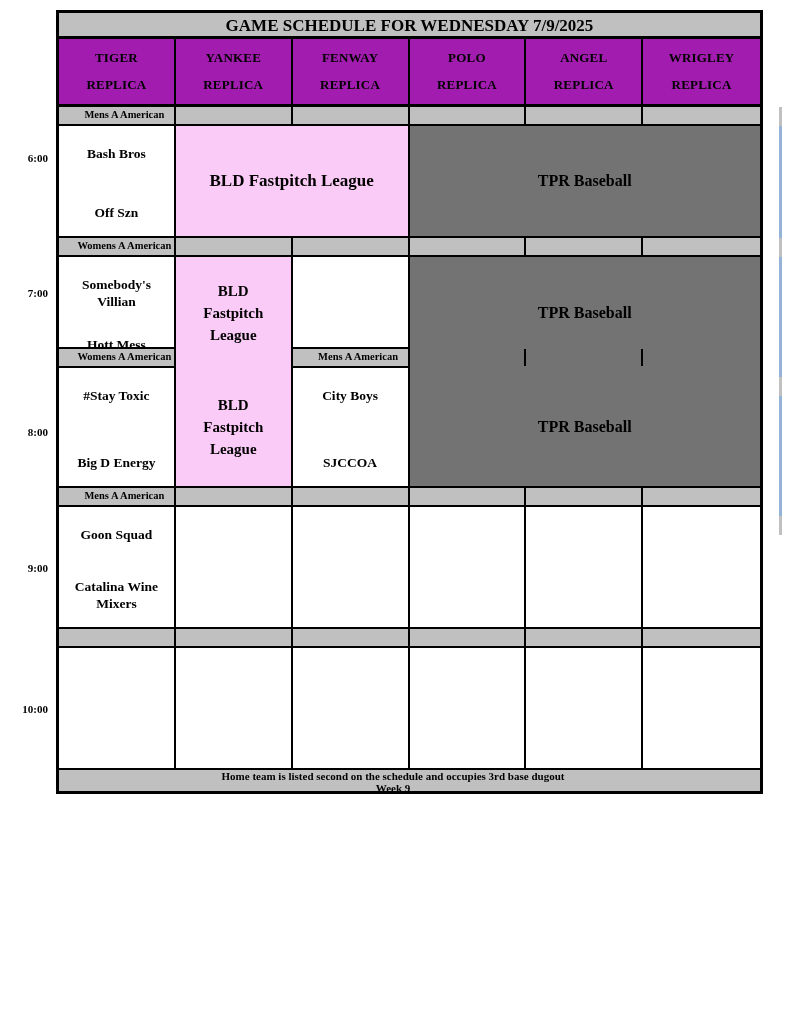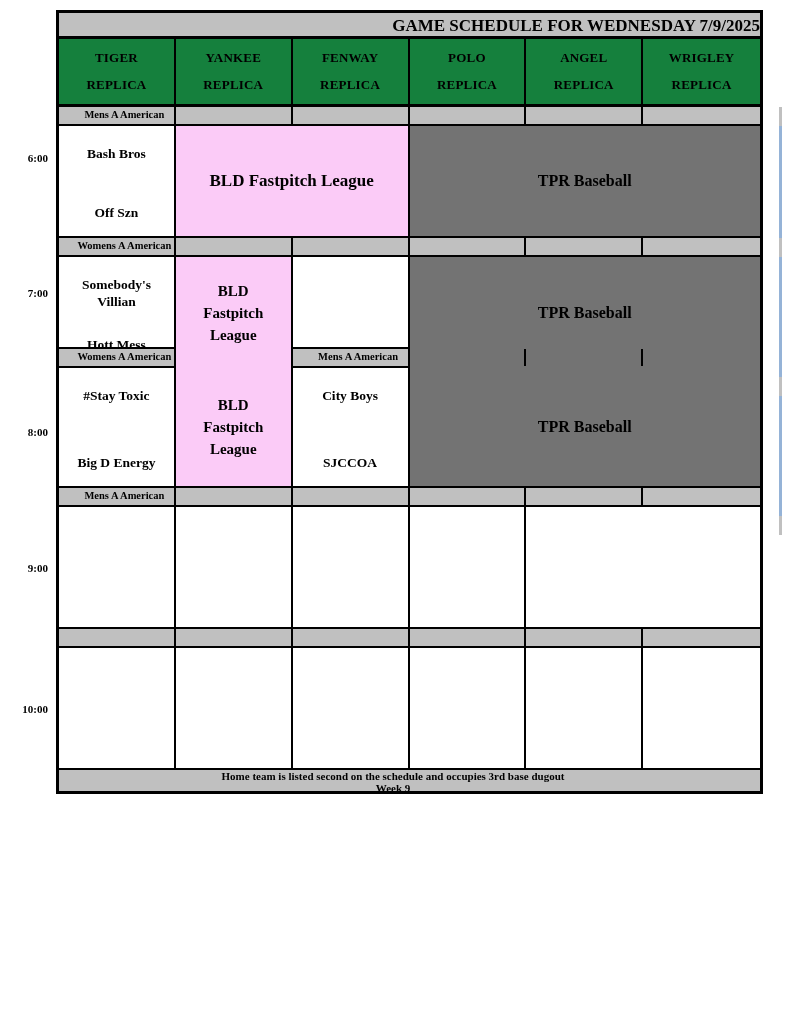--- a/index.html
+++ b/index.html
@@ -15,24 +15,24 @@
     position:absolute; left:56px; top:10px; width:707px;
     border:3px solid #000; background:#fff;
   }
   .row { display:grid; grid-template-columns:repeat(6,1fr); border-bottom:2px solid #000; }
   .row:last-child { border-bottom:none; }
   .cell { border-right:2px solid #000; min-width:0; }
   .cell:last-child { border-right:none; }
 
   .title-row {
     display:block; height:26px; background:#C0C0C0;
-    text-align:right; font-weight:bold; font-size:17px; line-height:25px;
+    text-align:center; font-weight:bold; font-size:17px; line-height:25px;
     border-bottom:3px solid #000;
   }
-  .header-row { height:68px; background:#15803d; border-bottom:3px solid #000; }
+  .header-row { height:68px; background:#a21caf; border-bottom:3px solid #000; }
   .header-cell {
     display:flex; flex-direction:column; align-items:center; justify-content:center;
     gap:11px; font-weight:bold; font-size:13px; letter-spacing:0.2px;
   }
   .banner-row { height:19px; background:#C0C0C0; }
   .banner-cell {
     font-weight:bold; font-size:10.5px; text-align:center; line-height:16px;
     overflow:hidden; white-space:nowrap;padding-left:16px;
   }
   .game-row { background:#fff; }
@@ -192,20 +192,24 @@
     <div class="row banner-row">
       <div class="cell banner-cell">Mens A American</div>
       <div class="cell banner-cell"></div>
       <div class="cell banner-cell"></div>
       <div class="cell banner-cell"></div>
       <div class="cell banner-cell"></div>
       <div class="cell banner-cell"></div>
     </div>
 
     <div class="row game-row h-g9">
+      <div class="cell team-cell">
+        <span>Goon Squad</span>
+        <span>Catalina Wine Mixers</span>
+      </div>
       <div class="cell"></div>
       <div class="cell"></div>
       <div class="cell"></div>
       <div class="cell"></div>
       <div class="cell"></div>
     </div>
 
     <div class="row banner-row">
       <div class="cell banner-cell"></div>
       <div class="cell banner-cell"></div>

